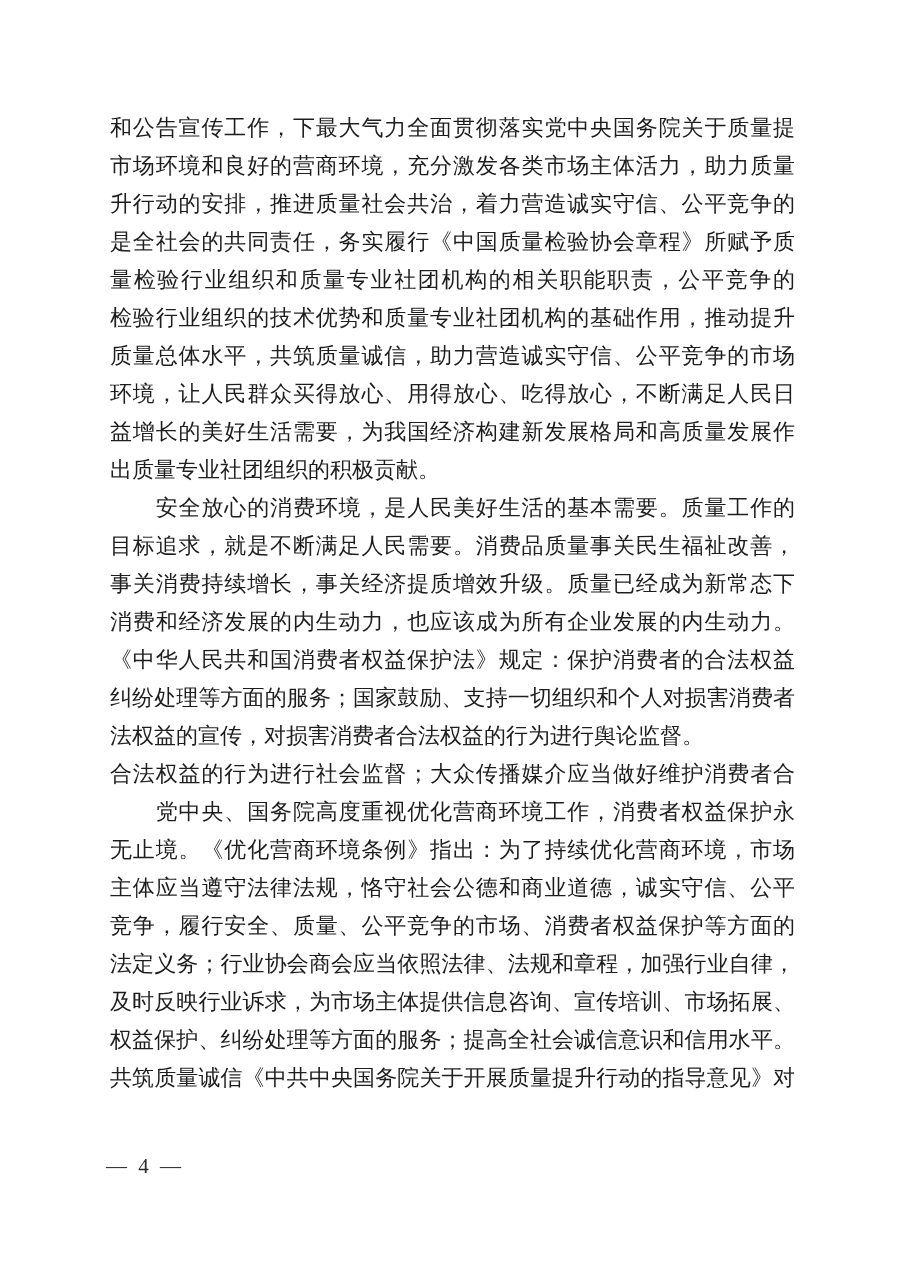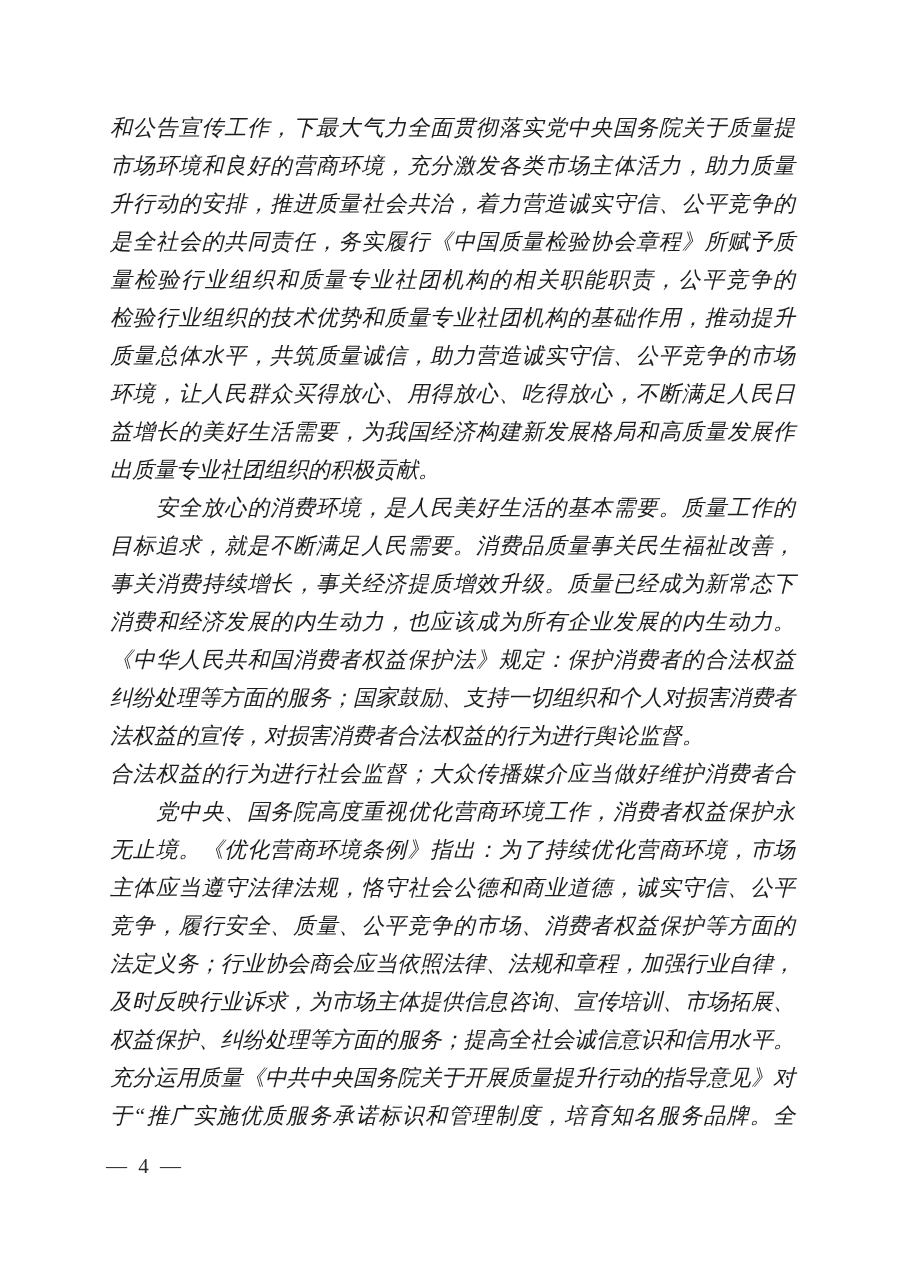--- a/index.html
+++ b/index.html
@@ -20,21 +20,20 @@
     left: 110px;
     top: 109px;
     width: 685px;
     color: #1d1d1d;
     font-size: 22px;
     line-height: 38px;
   }
   .text-line {
     white-space: nowrap;
     height: 38px;
-    font-style: italic;
   }
   .text-line.just {
     white-space: normal;
     text-align: justify;
     text-align-last: justify;
   }
   .page-number {
     position: absolute;
     left: 106px;
     top: 1151px;
@@ -68,17 +67,16 @@
       <div class="text-line just">纠纷处理等方面的服务；国家鼓励、支持一切组织和个人对损害消费者</div>
       <div class="text-line">法权益的宣传，对损害消费者合法权益的行为进行舆论监督。</div>
       <div class="text-line just">合法权益的行为进行社会监督；大众传播媒介应当做好维护消费者合</div>
       <div class="text-line just">　　党中央、国务院高度重视优化营商环境工作，消费者权益保护永</div>
       <div class="text-line just">无止境。《优化营商环境条例》指出：为了持续优化营商环境，市场</div>
       <div class="text-line just">主体应当遵守法律法规，恪守社会公德和商业道德，诚实守信、公平</div>
       <div class="text-line just">竞争，履行安全、质量、公平竞争的市场、消费者权益保护等方面的</div>
       <div class="text-line just">法定义务；行业协会商会应当依照法律、法规和章程，加强行业自律，</div>
       <div class="text-line just">及时反映行业诉求，为市场主体提供信息咨询、宣传培训、市场拓展、</div>
       <div class="text-line just">权益保护、纠纷处理等方面的服务；提高全社会诚信意识和信用水平。</div>
-      <div class="text-line just">充分运用质量《中共中央国务院关于开展质量提升行动的指导意见》对</div>
-      <div class="text-line just">于“推广实施优质服务承诺标识和管理制度，培育知名服务品牌。全</div>
+      <div class="text-line just">共筑质量诚信《中共中央国务院关于开展质量提升行动的指导意见》对</div>
     </div>
   <div class="page-number">— 4 —</div>
 </div>
 
 </body></html>

